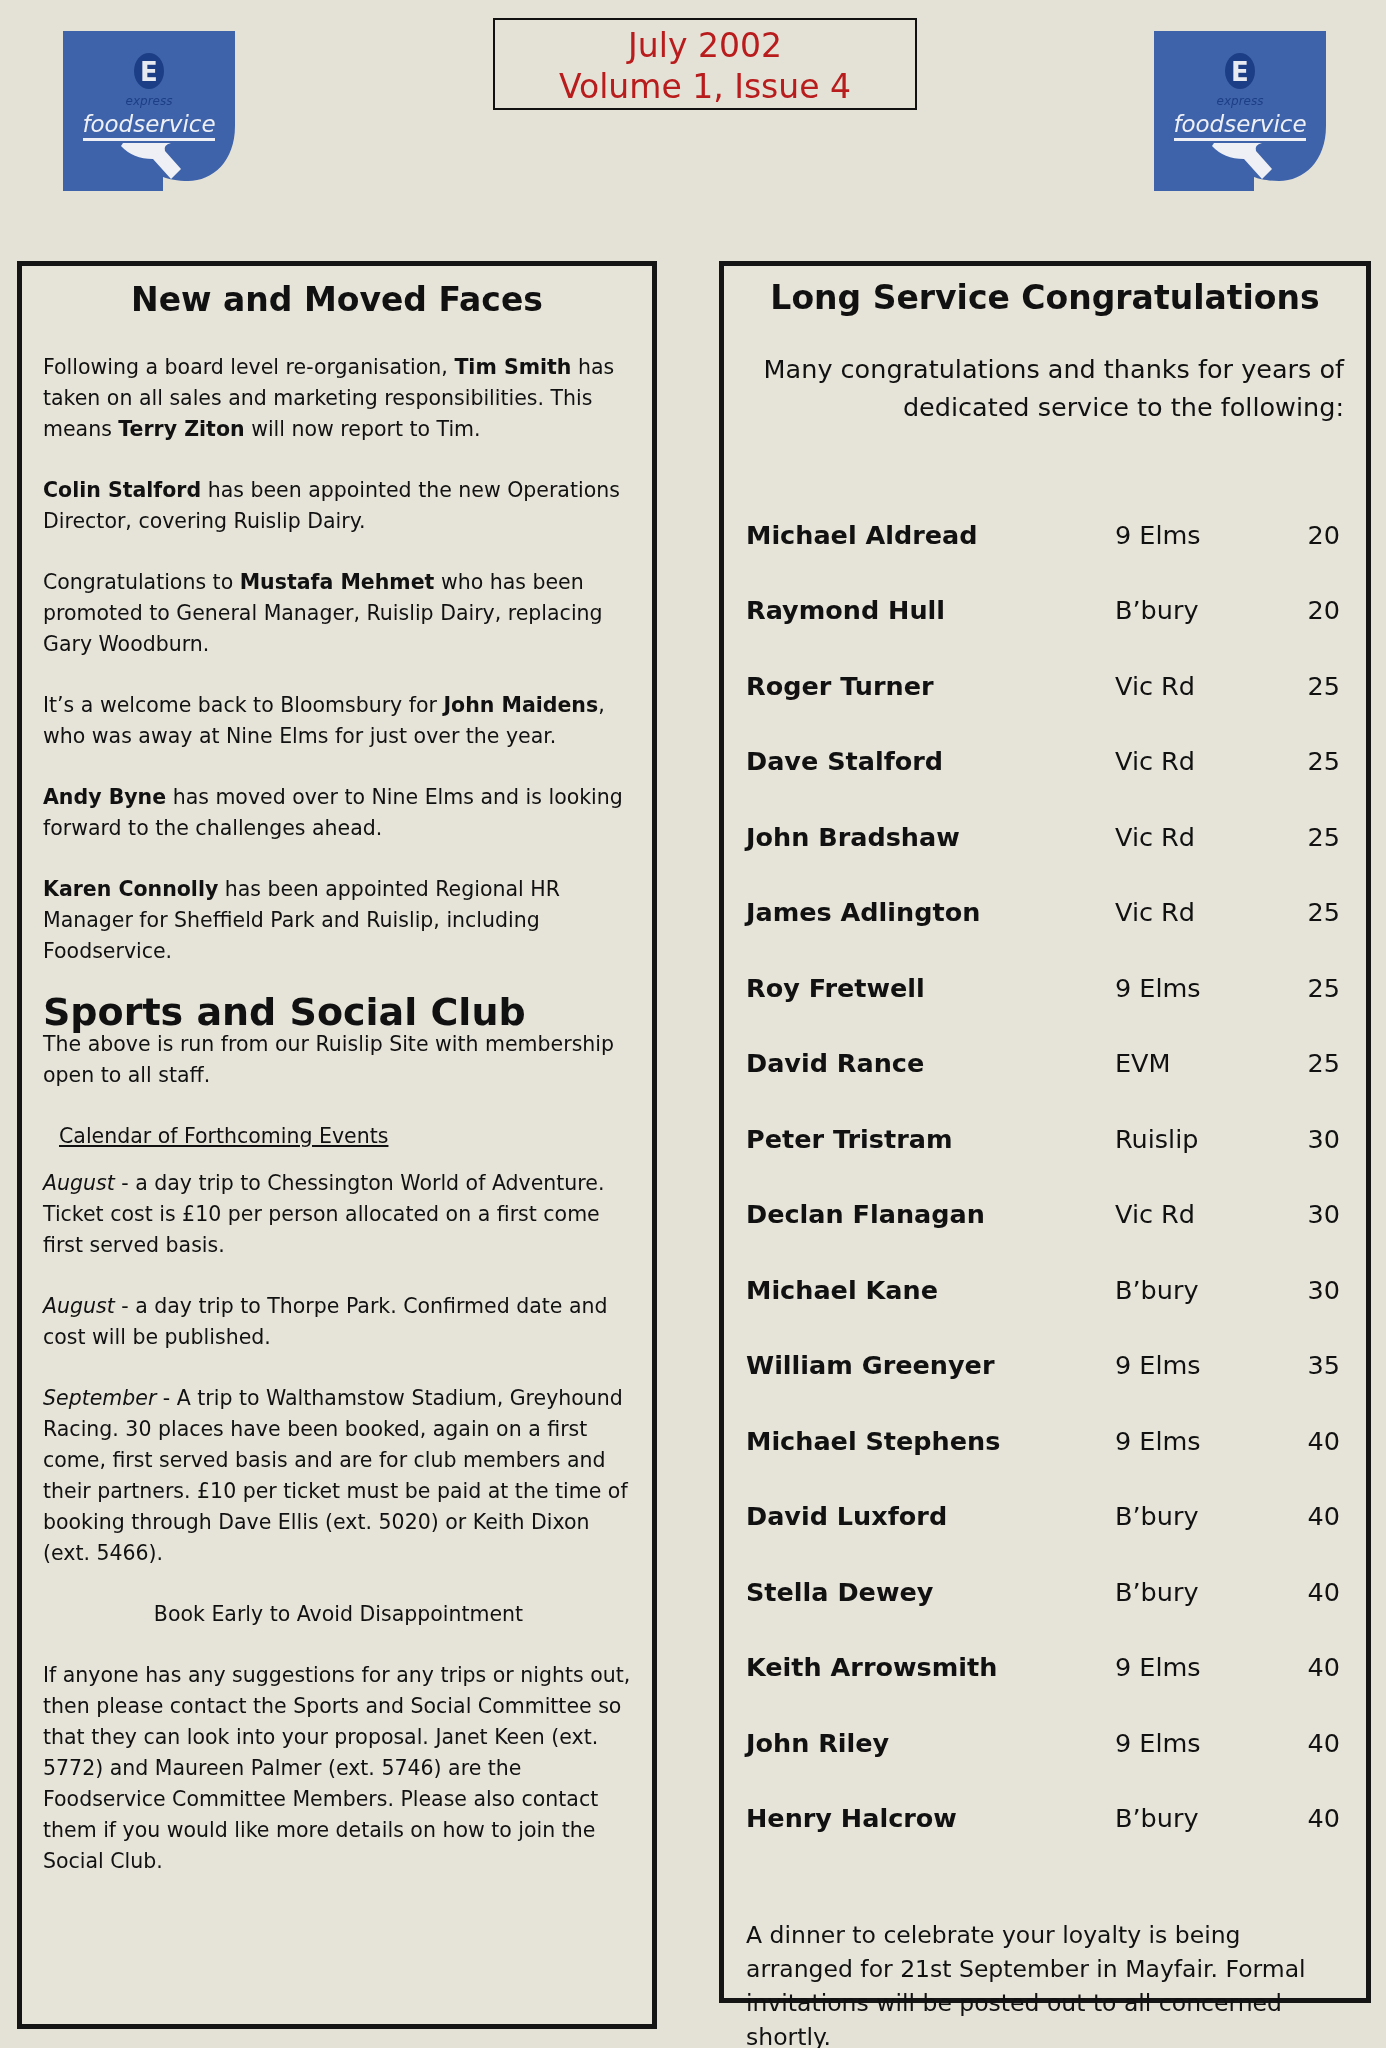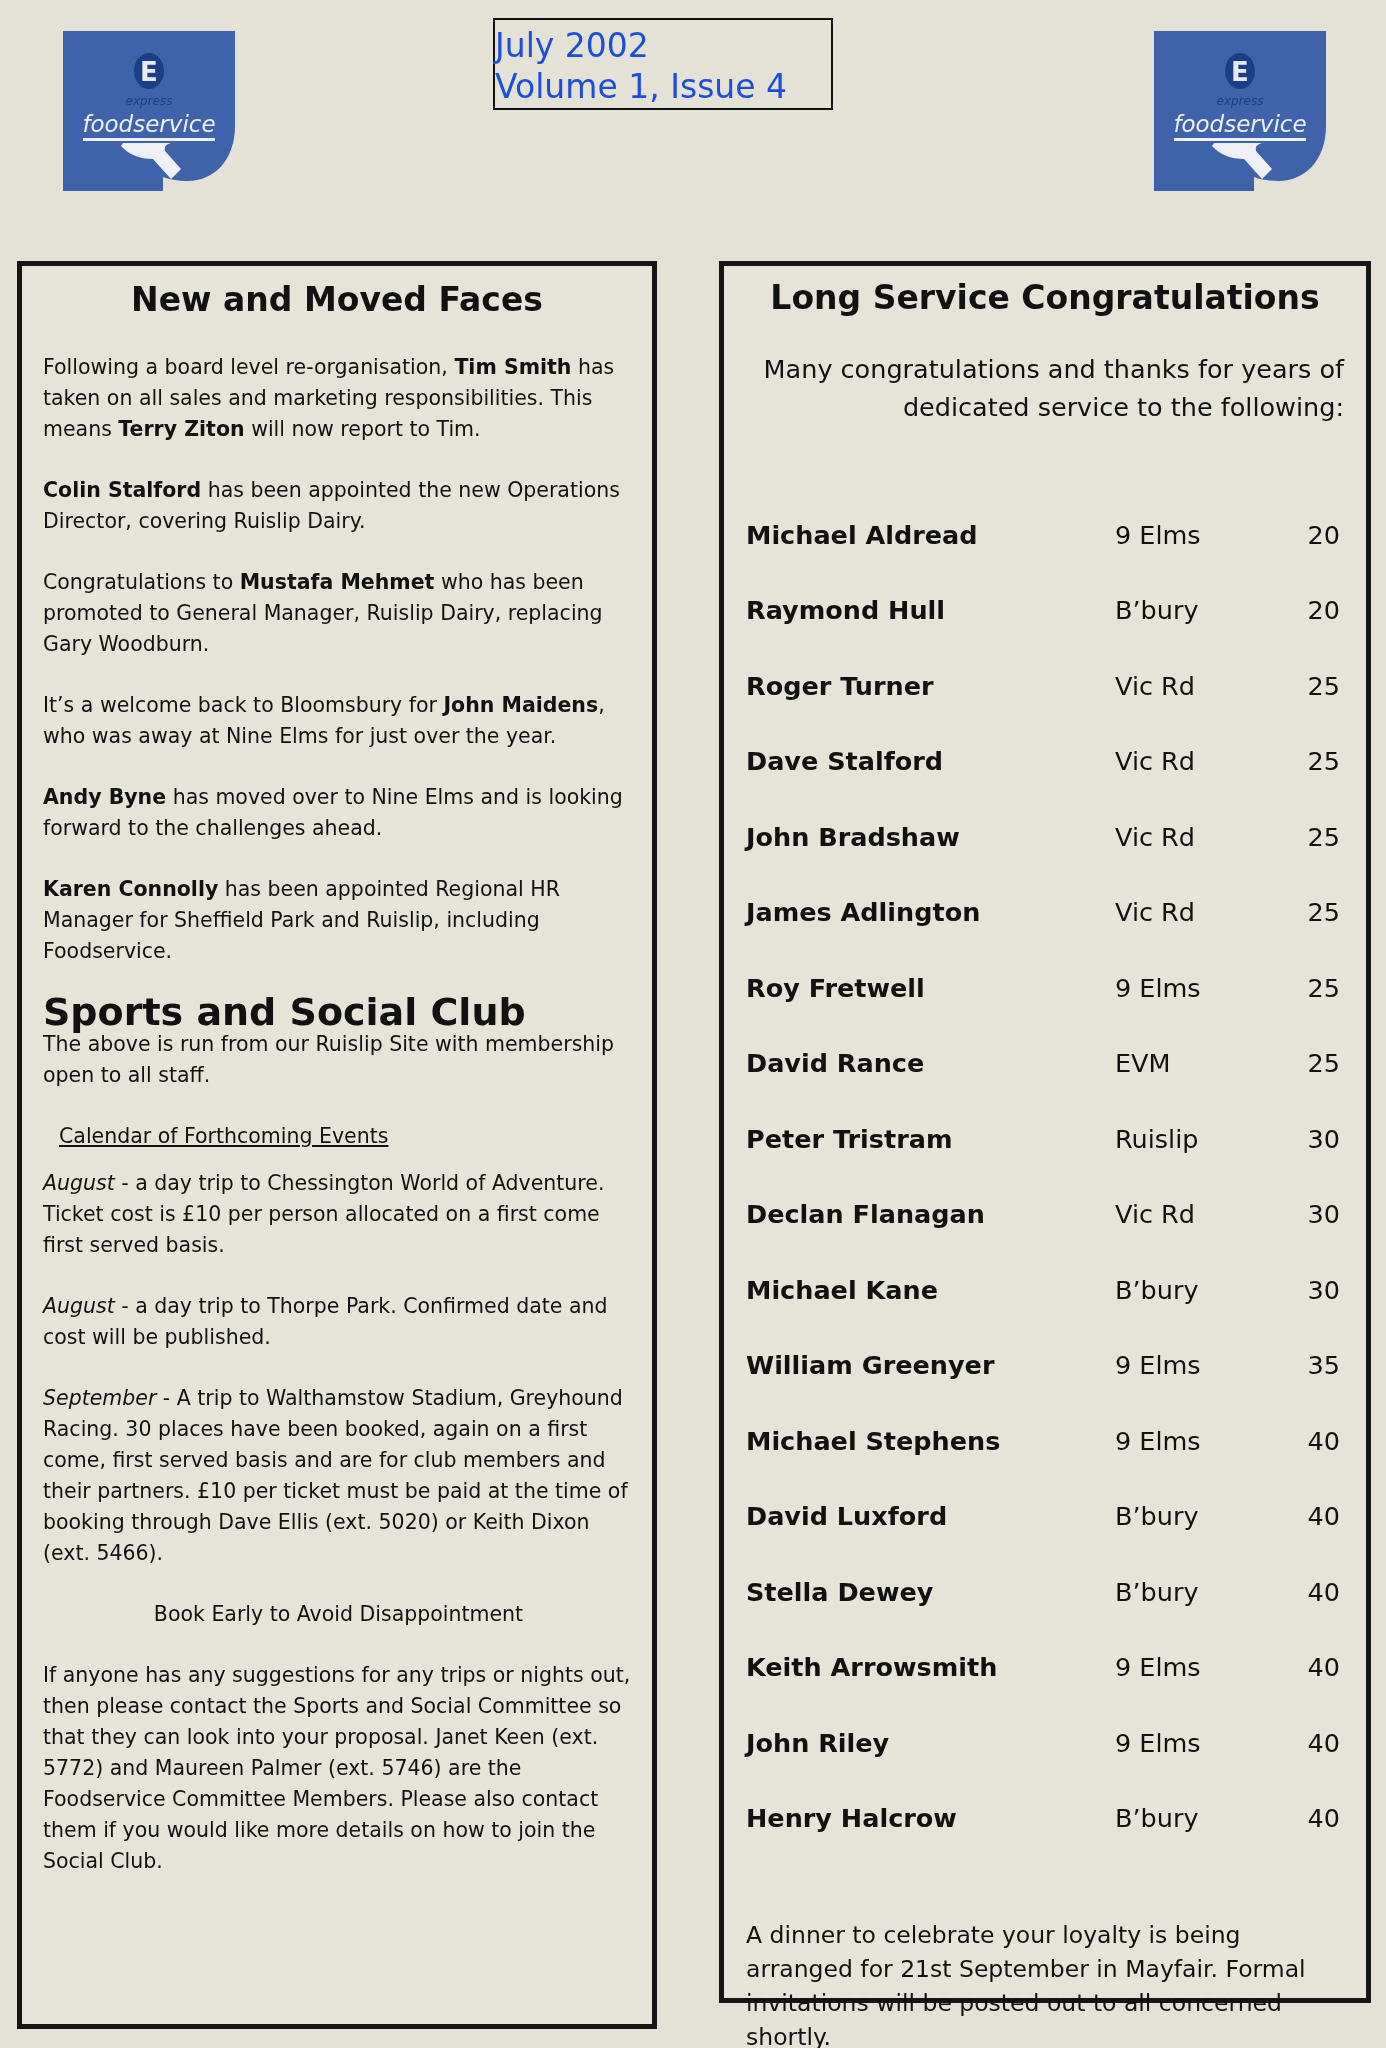--- a/index.html
+++ b/index.html
@@ -9,24 +9,24 @@
     font-family:"DejaVu Sans", sans-serif;
     color:#111;
   }
   .logo {
     position:absolute; top:31px; width:172px; height:160px;
   }
   .logo.left { left:63px; }
   .logo.right { left:1154px; }
   .logo svg { display:block; width:100%; height:100%; }
   .issue-box {
-    position:absolute; left:493px; top:18px; width:340px; height:92px;
+    position:absolute; left:493px; top:18px; width:424px; height:92px;
     border:2px solid #111; box-sizing:border-box;
-    font-size:33px; line-height:41px; padding-top:5px;
-    color:#1d4ed8;
+    text-align:center; font-size:33px; line-height:41px; padding-top:5px;
+    color:#b91c1c;
   }
   .issue-box div { white-space:nowrap; }
   .panel {
     position:absolute; top:261px; box-sizing:border-box;
     border:5px solid #151515; background:#e6e4d9;
   }
   .panel.left { left:17px; width:640px; height:1768px; }
   .panel.right { left:719px; width:652px; height:1742px; }
 
   .panel h2 {

